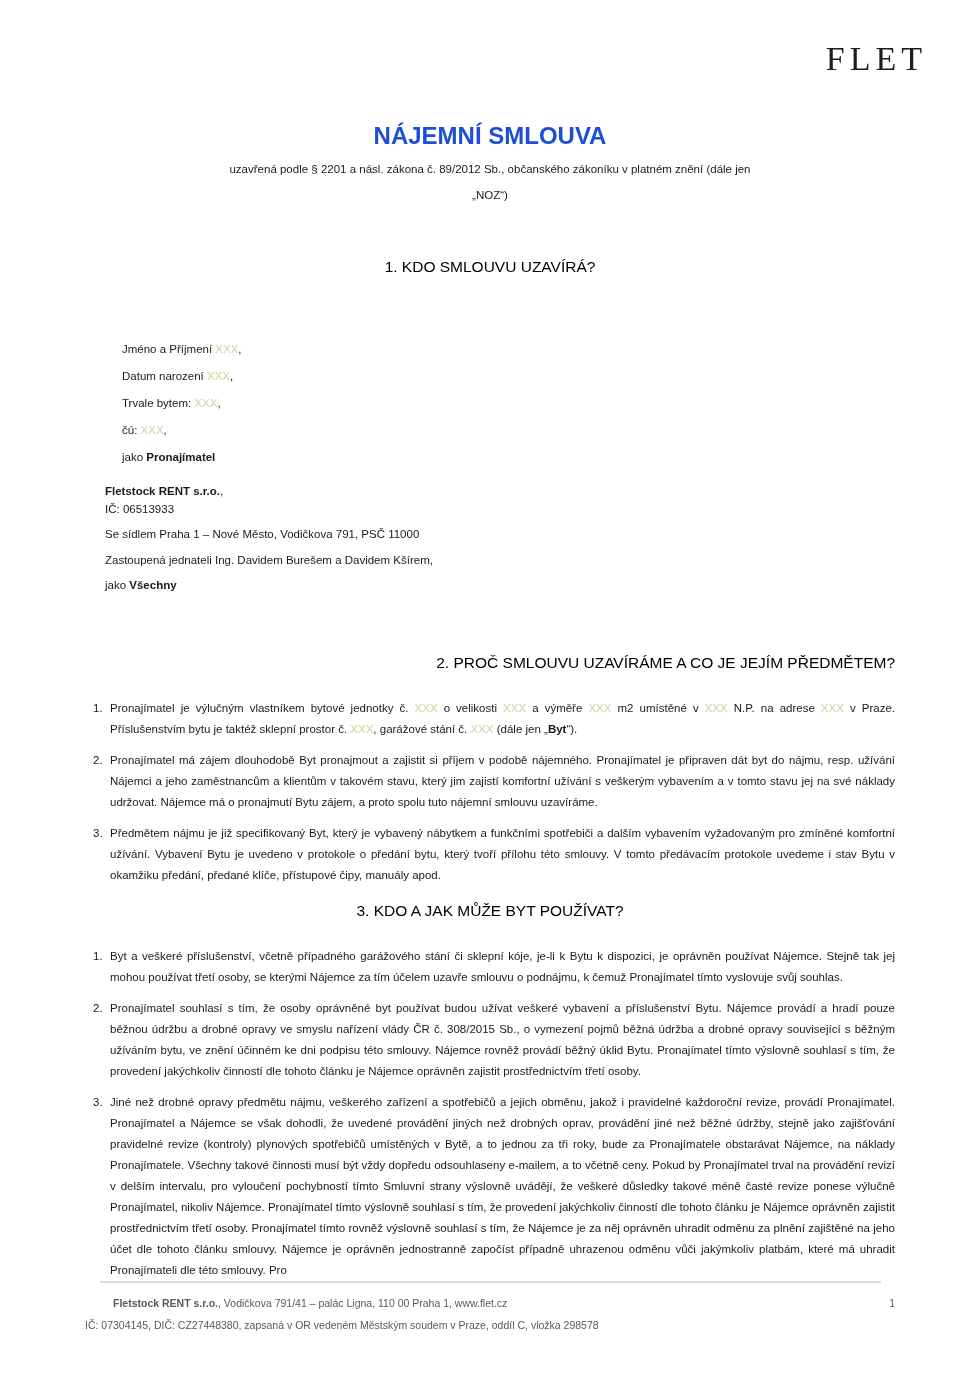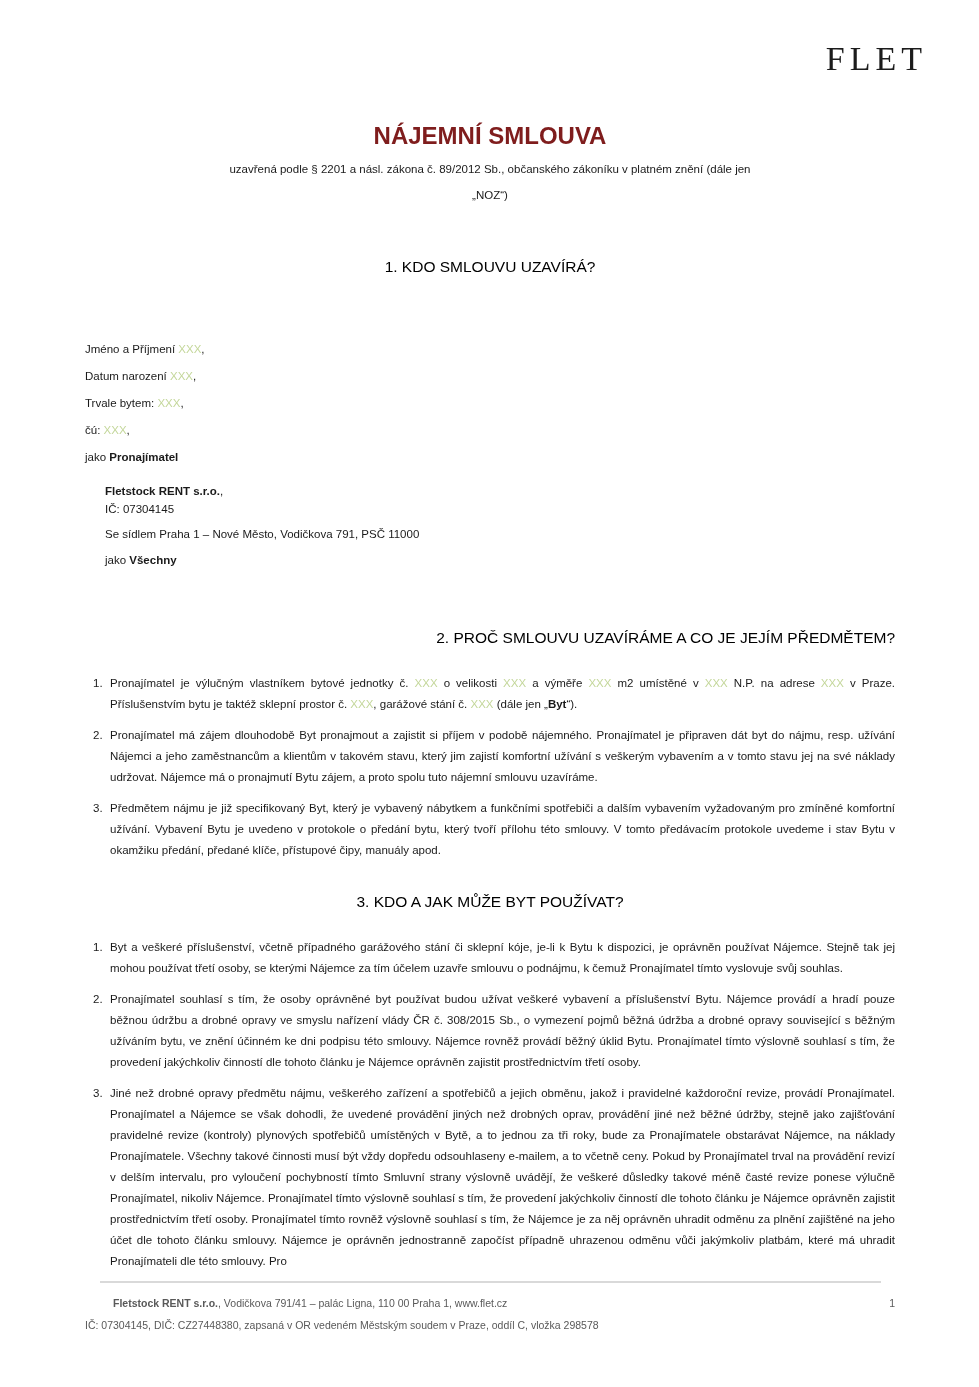--- a/index.html
+++ b/index.html
@@ -27,21 +27,21 @@
 
   .content {
     padding: 0 84px 0 85px;
   }
 
   .doc-title {
     margin-top: 122px;
     text-align: center;
     font-size: 24px;
     font-weight: bold;
-    color: #7f1d1d;
+    color: #1d4ed8;
   }
 
   .doc-subtitle1 {
     margin-top: 13px;
     text-align: center;
     font-size: 11.5px;
   }
   .doc-subtitle2 {
     margin-top: 14px;
     text-align: center;
@@ -49,25 +49,25 @@
   }
 
   .section-heading {
     text-align: center;
     font-size: 15.5px;
     font-weight: normal;
     color: #000000;
   }
   .heading-1 { margin-top: 57px; }
   .heading-2 { margin-top: 62px; text-align: right; }
-  .heading-3 { margin-top: 32px; }
+  .heading-3 { margin-top: 16px; }
 
   .party-block { font-size: 11.5px; }
   .landlord-block { margin-top: 66px; }
-  .landlord-block .field-line { line-height: 14px; margin-bottom: 13px; }
+  .landlord-block .field-line { line-height: 14px; margin-bottom: 13px; margin-left: 37px; }
   .tenant-block { margin-top: 20px; }
   .tenant-block .field-line { line-height: 14px; padding-left: 20px; }
   .tenant-block .field-line:nth-child(1) { margin-bottom: 4px; }
   .tenant-block .field-line:nth-child(2) { margin-bottom: 11px; }
   .tenant-block .field-line:nth-child(3) { margin-bottom: 12px; }
   .tenant-block .field-line:nth-child(4) { margin-bottom: 11px; }
   .tenant-block .field-line:nth-child(5) { margin-bottom: 11px; }
 
   .num-list { margin-top: 26px; }
   .num-item {
@@ -133,22 +133,23 @@
     <div class="party-block landlord-block">
       <div class="field-line"><span>Jméno a Příjmení </span><span class="seg-placeholder">XXX</span><span>,</span></div>
       <div class="field-line"><span>Datum narození </span><span class="seg-placeholder">XXX</span><span>,</span></div>
       <div class="field-line"><span>Trvale bytem: </span><span class="seg-placeholder">XXX</span><span>,</span></div>
       <div class="field-line"><span>čú: </span><span class="seg-placeholder">XXX</span><span>,</span></div>
       <div class="field-line"><span>jako </span><span class="seg-bold">Pronajímatel</span></div>
     </div>
 
     <div class="party-block tenant-block">
       <div class="field-line"><span class="seg-bold">Fletstock RENT s.r.o.</span><span>,</span></div>
-      <div class="field-line"><span>IČ: 07304145</span></div>
+      <div class="field-line"><span>IČ: 06513933</span></div>
       <div class="field-line"><span>Se sídlem Praha 1 – Nové Město, Vodičkova 791, PSČ 11000</span></div>
+      <div class="field-line"><span>Zastoupená jednateli Ing. Davidem Burešem a Davidem Kšírem,</span></div>
       <div class="field-line"><span>jako </span><span class="seg-bold">Všechny</span></div>
     </div>
 
     <div class="section-heading heading-2">2. PROČ SMLOUVU UZAVÍRÁME A CO JE JEJÍM PŘEDMĚTEM?</div>
 
     <div class="num-list">
       <div class="num-item">
         <span class="num">1.</span>
         <span class="item-text"><span>Pronajímatel je výlučným vlastníkem bytové jednotky č. </span><span class="seg-placeholder">XXX</span><span> o velikosti </span><span class="seg-placeholder">XXX</span><span> a výměře </span><span class="seg-placeholder">XXX</span><span> m2 umístěné v </span><span class="seg-placeholder">XXX</span><span> N.P. na adrese </span><span class="seg-placeholder">XXX</span><span> v Praze. Příslušenstvím bytu je taktéž sklepní prostor č. </span><span class="seg-placeholder">XXX</span><span>, garážové stání č. </span><span class="seg-placeholder">XXX</span><span> (dále jen „</span><span class="seg-bold">Byt</span><span>“).</span></span>
       </div>

